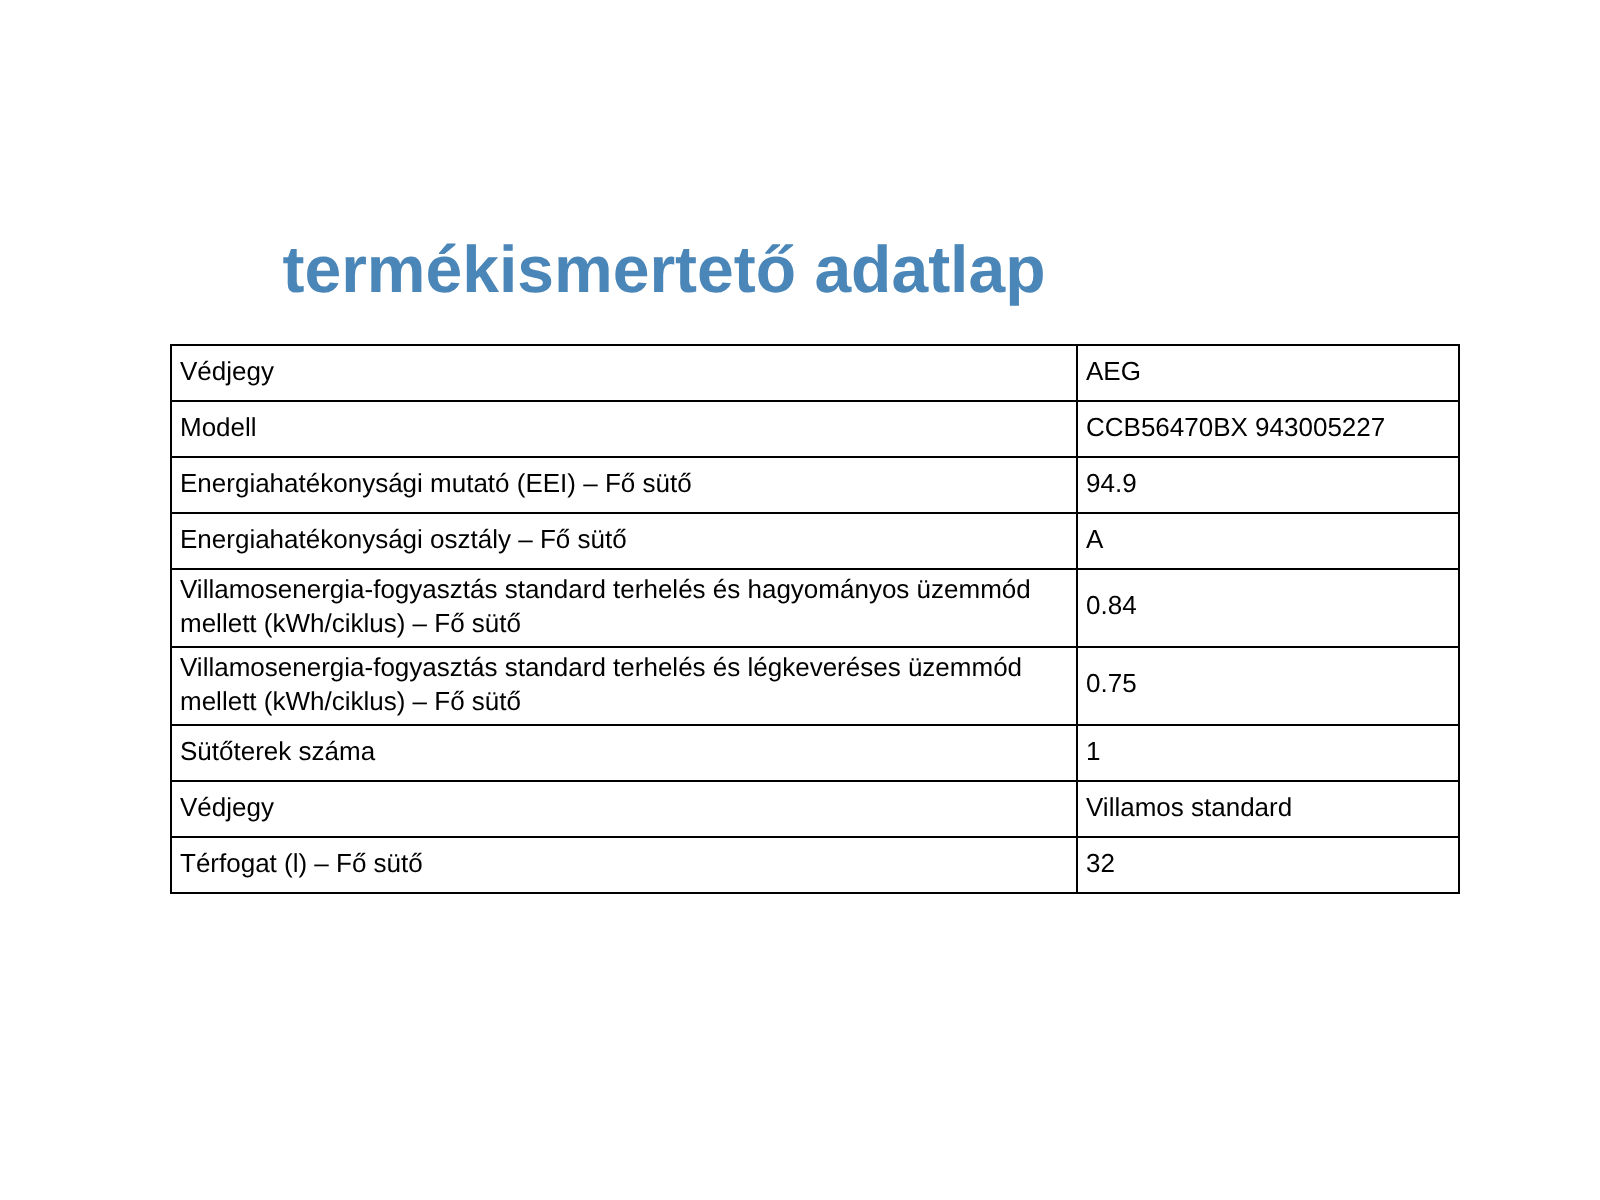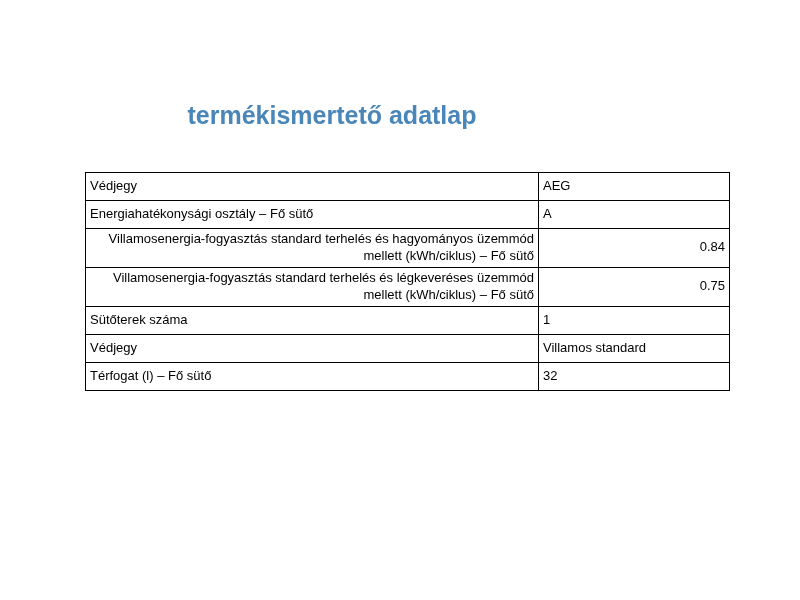--- a/index.html
+++ b/index.html
@@ -12,25 +12,25 @@
     overflow: hidden;
   }
   .page {
     position: relative;
     width: 800px;
     height: 600px;
     background: #ffffff;
   }
   .page-title {
     position: absolute;
-    top: 101px;
+    top: 116px;
     left: 0;
     width: 664px;
     text-align: center;
-    font-size: 25px;
+    font-size: 33px;
     font-weight: bold;
     color: #4a86b8;
     letter-spacing: 0px;
   }
   table.datasheet {
     position: absolute;
     left: 85px;
     top: 172px;
     width: 628px;
     border-collapse: collapse;
@@ -41,34 +41,42 @@
   table.datasheet td {
     border: 1px solid #000000;
     padding: 2px 4px 2px 4px;
     vertical-align: middle;
     line-height: 1.3;
     overflow: hidden;
   }
   td.col-label { width: 444px; }
   td.col-value { width: 182px; }
   tr.row-single { height: 28px; }
-  tr.row-double { height: 38px; text-align: right; }
+  tr.row-double { height: 38px; }
 </style>
 </head>
 <body>
 
 <div class="page">
 
   <div class="page-title">termékismertető adatlap</div>
 
   <table class="datasheet">
     <tbody>
       <tr class="row-single">
         <td class="col-label">Védjegy</td>
         <td class="col-value">AEG</td>
+      </tr>
+      <tr class="row-single">
+        <td class="col-label">Modell</td>
+        <td class="col-value">CCB56470BX 943005227</td>
+      </tr>
+      <tr class="row-single">
+        <td class="col-label">Energiahatékonysági mutató (EEI) – Fő sütő</td>
+        <td class="col-value">94.9</td>
       </tr>
       <tr class="row-single">
         <td class="col-label">Energiahatékonysági osztály – Fő sütő</td>
         <td class="col-value">A</td>
       </tr>
       <tr class="row-double">
         <td class="col-label">Villamosenergia-fogyasztás standard terhelés és hagyományos üzemmód mellett (kWh/ciklus) – Fő sütő</td>
         <td class="col-value">0.84</td>
       </tr>
       <tr class="row-double">

